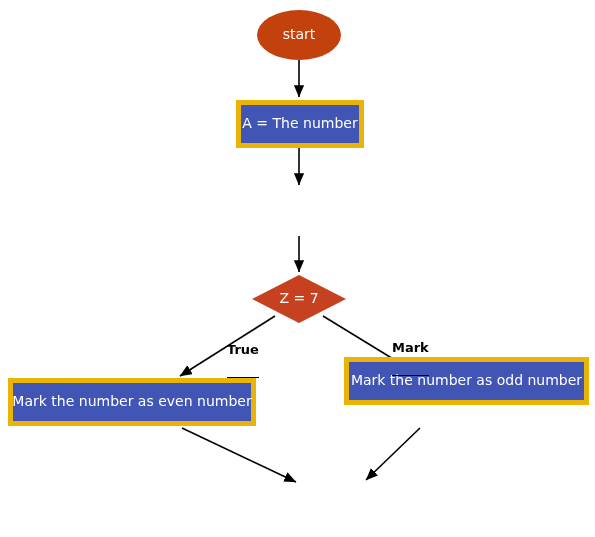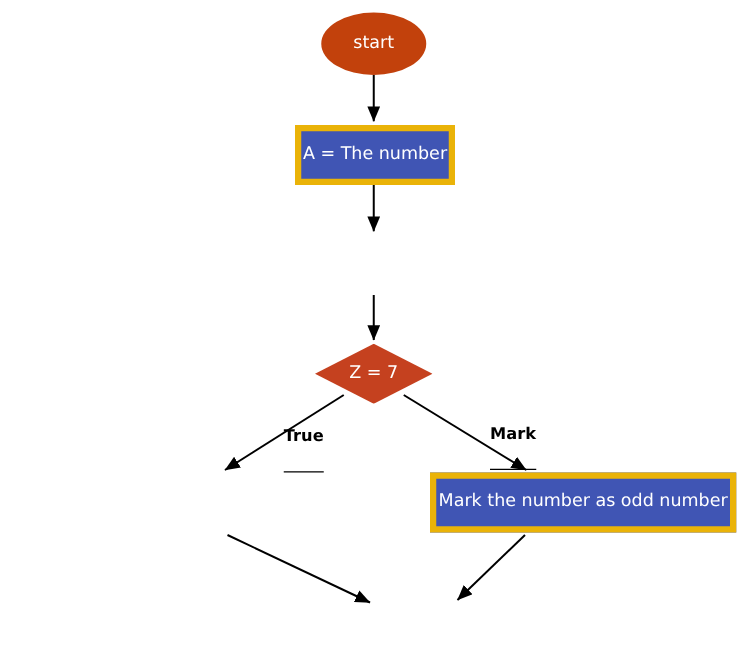--- a/index.html
+++ b/index.html
@@ -111,22 +111,25 @@
   </div>
 
 
   <div class="node node-decision" style="left:252px; top:275px; width:94px; height:48px;">
     <svg class="diamond-shape" viewBox="0 0 94 48" preserveAspectRatio="none">
       <polygon points="47,0 94,24 47,48 0,24" fill="#c5411f"></polygon>
     </svg>
     <span class="diamond-label">Z = 7</span>
   </div>
 
+  <div class="node node-process" style="left:8px; top:378px; width:248px; height:48px;">
+    <span>Mark the number as even number</span>
+  </div>
 
-  <div class="node node-process" style="left:344px; top:378px; width:245px; height:48px;">
+  <div class="node node-process" style="left:344px; top:357px; width:245px; height:48px;">
     <span>Mark the number as odd number</span>
   </div>
 
 
   <div class="edge-label" style="left:227px; top:342px;">True</div>
 
   <div class="edge-label" style="left:392px; top:340px;">Mark</div>
 
 </div>
 

